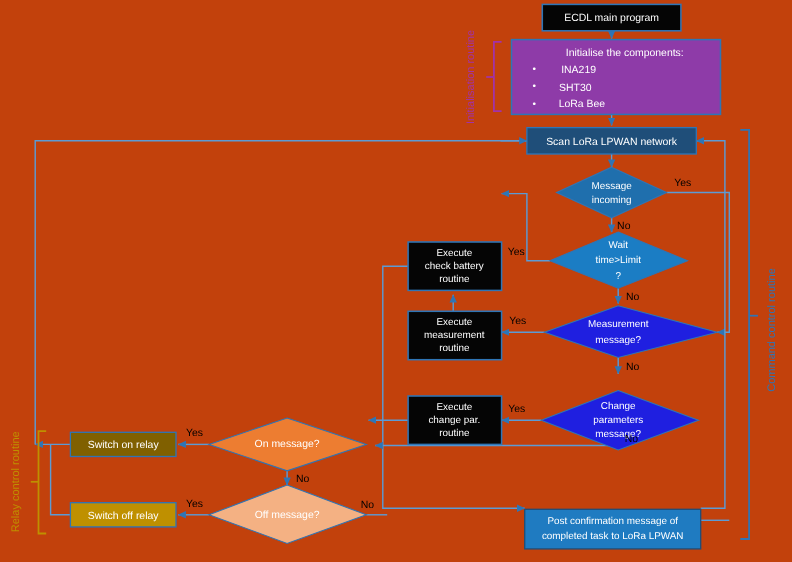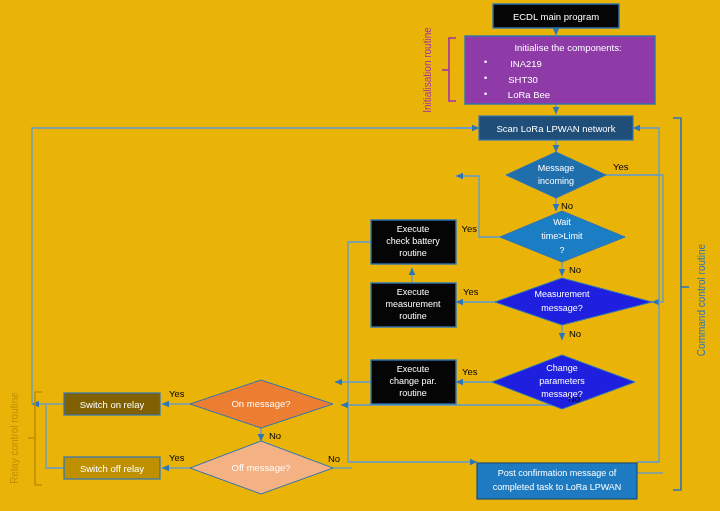--- a/index.html
+++ b/index.html
@@ -4,21 +4,21 @@
 <style>
   html, body {
     margin: 0;
     padding: 0;
     background: #ffffff;
   }
   #canvas {
     position: relative;
     width: 720px;
     height: 511px;
-    background: #eab308;
+    background: #c2410c;
     font-family: "Liberation Sans", sans-serif;
     overflow: hidden;
   }
   svg { display: block; }
   .nodetext {
     font-family: "Liberation Sans", sans-serif;
     fill: #ffffff;
     font-size: 9.5px;
     text-anchor: middle;
     dominant-baseline: middle;

